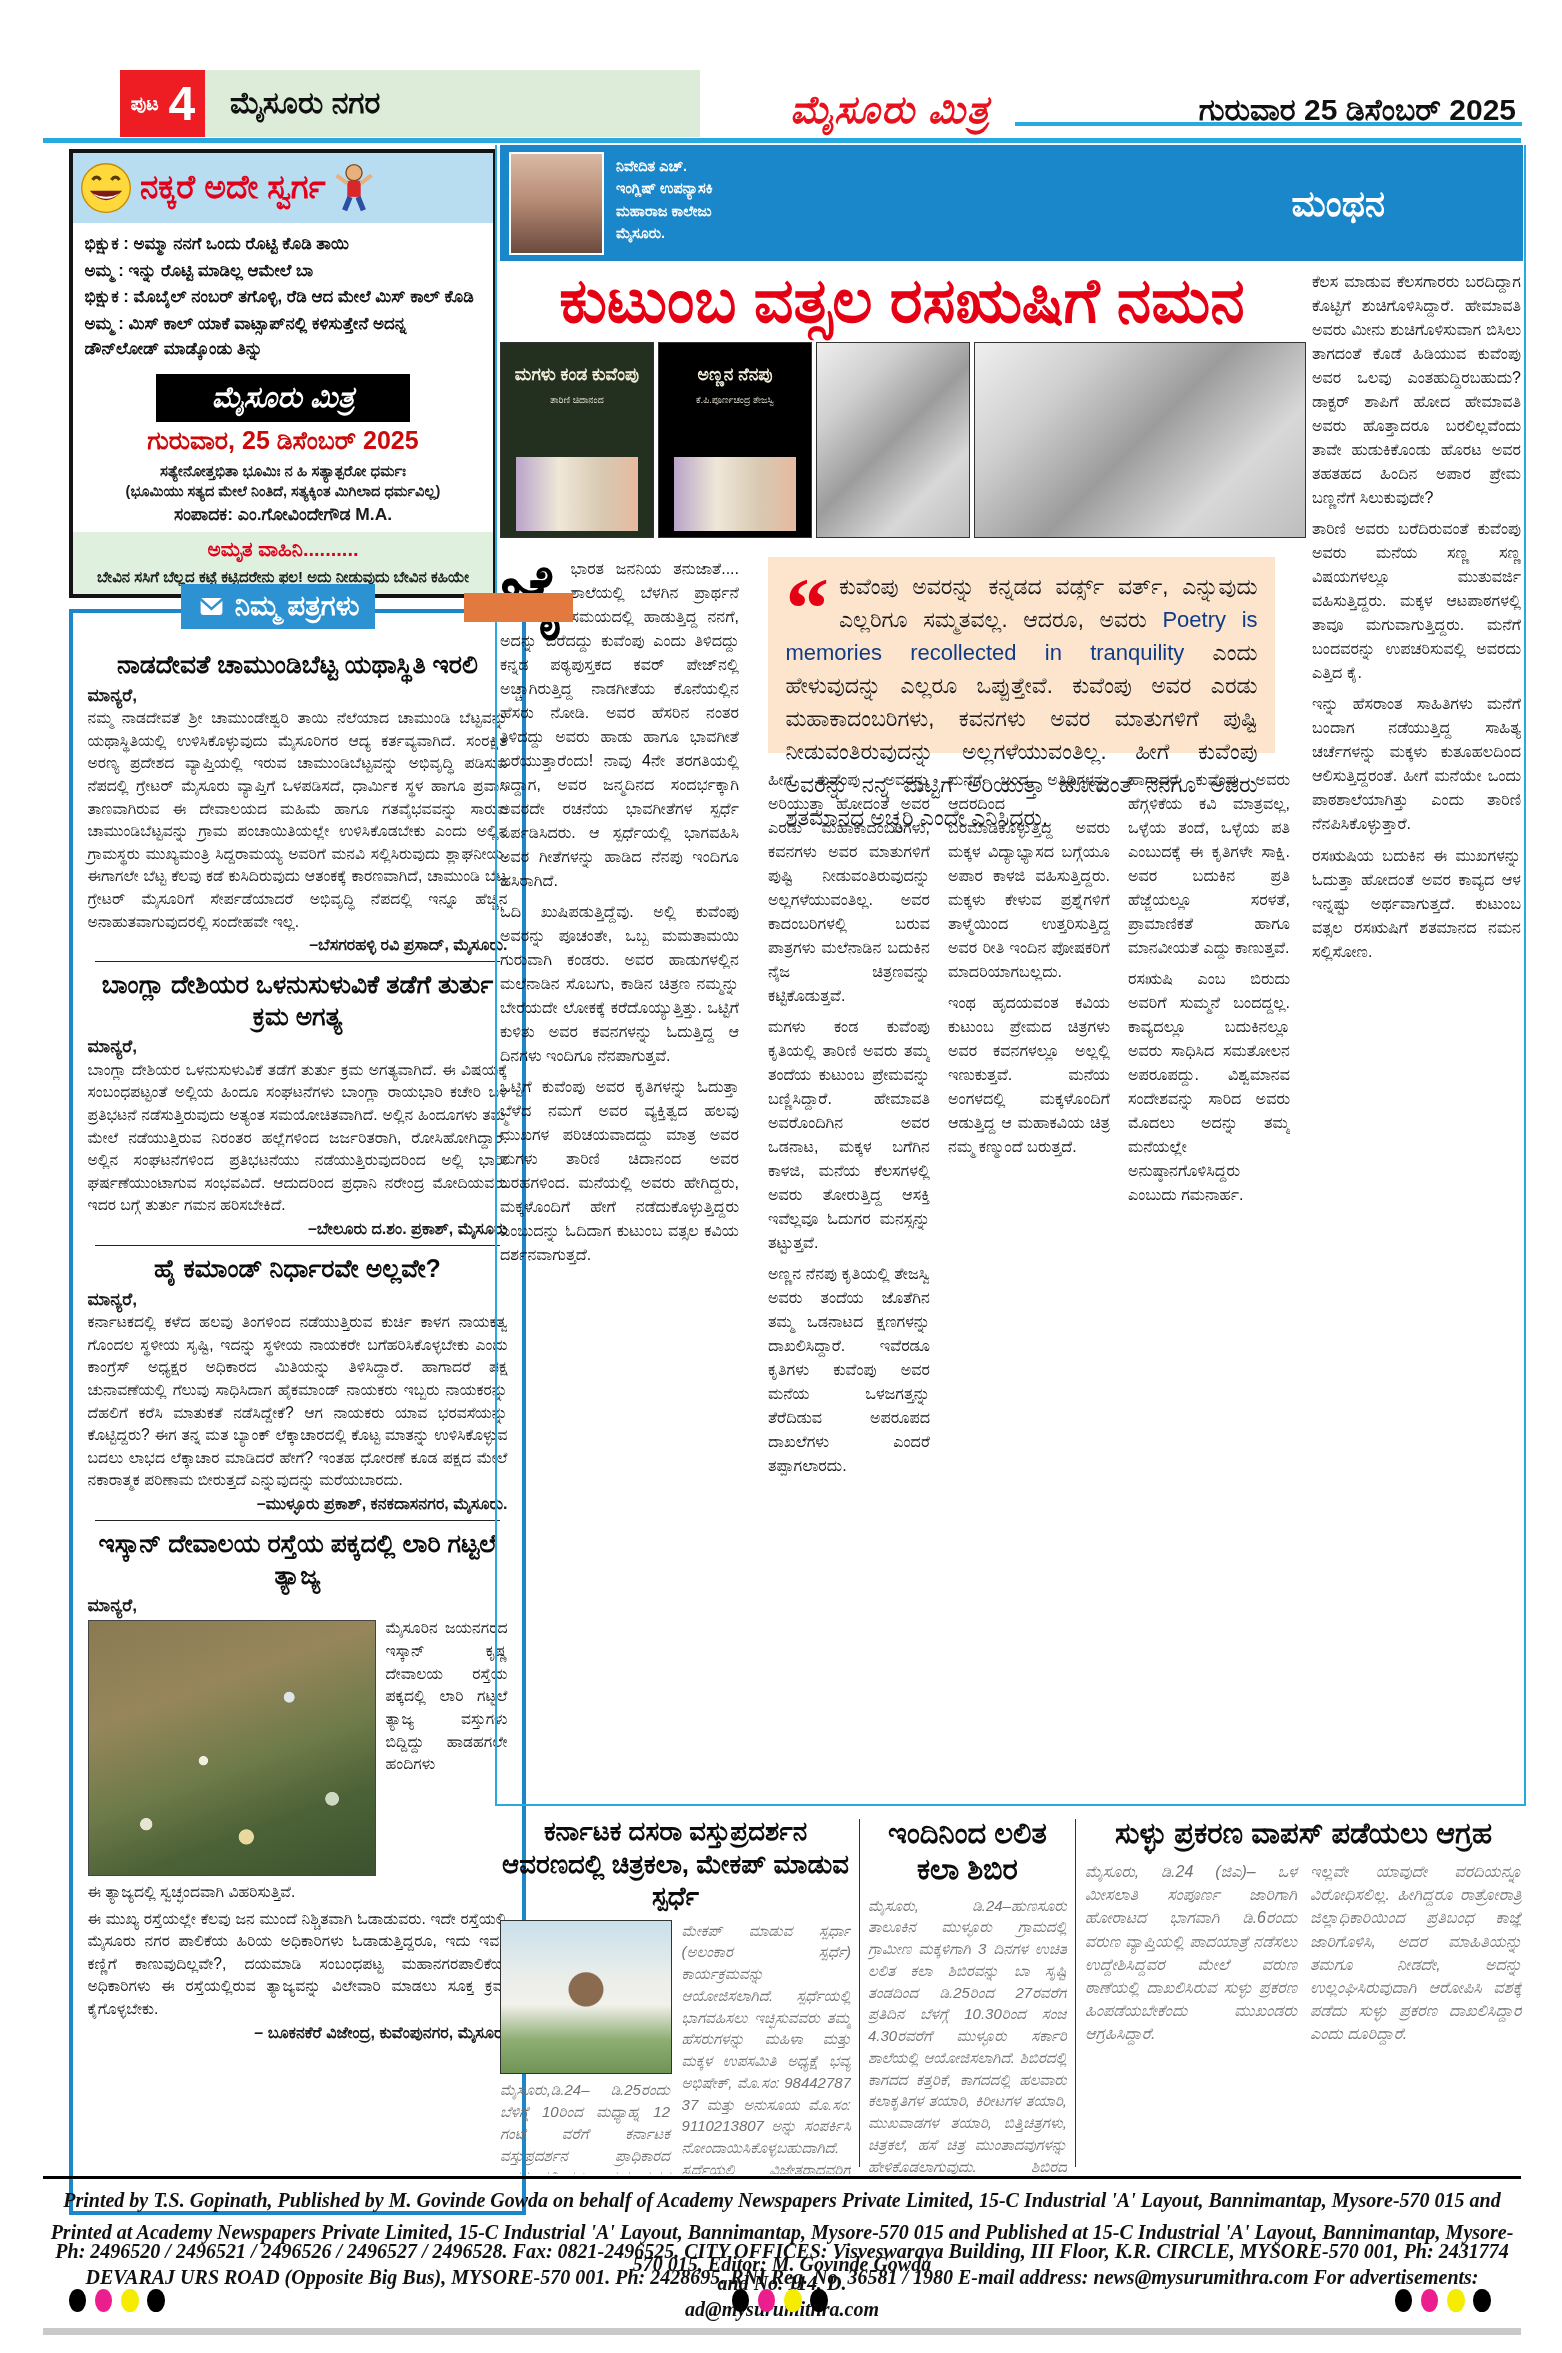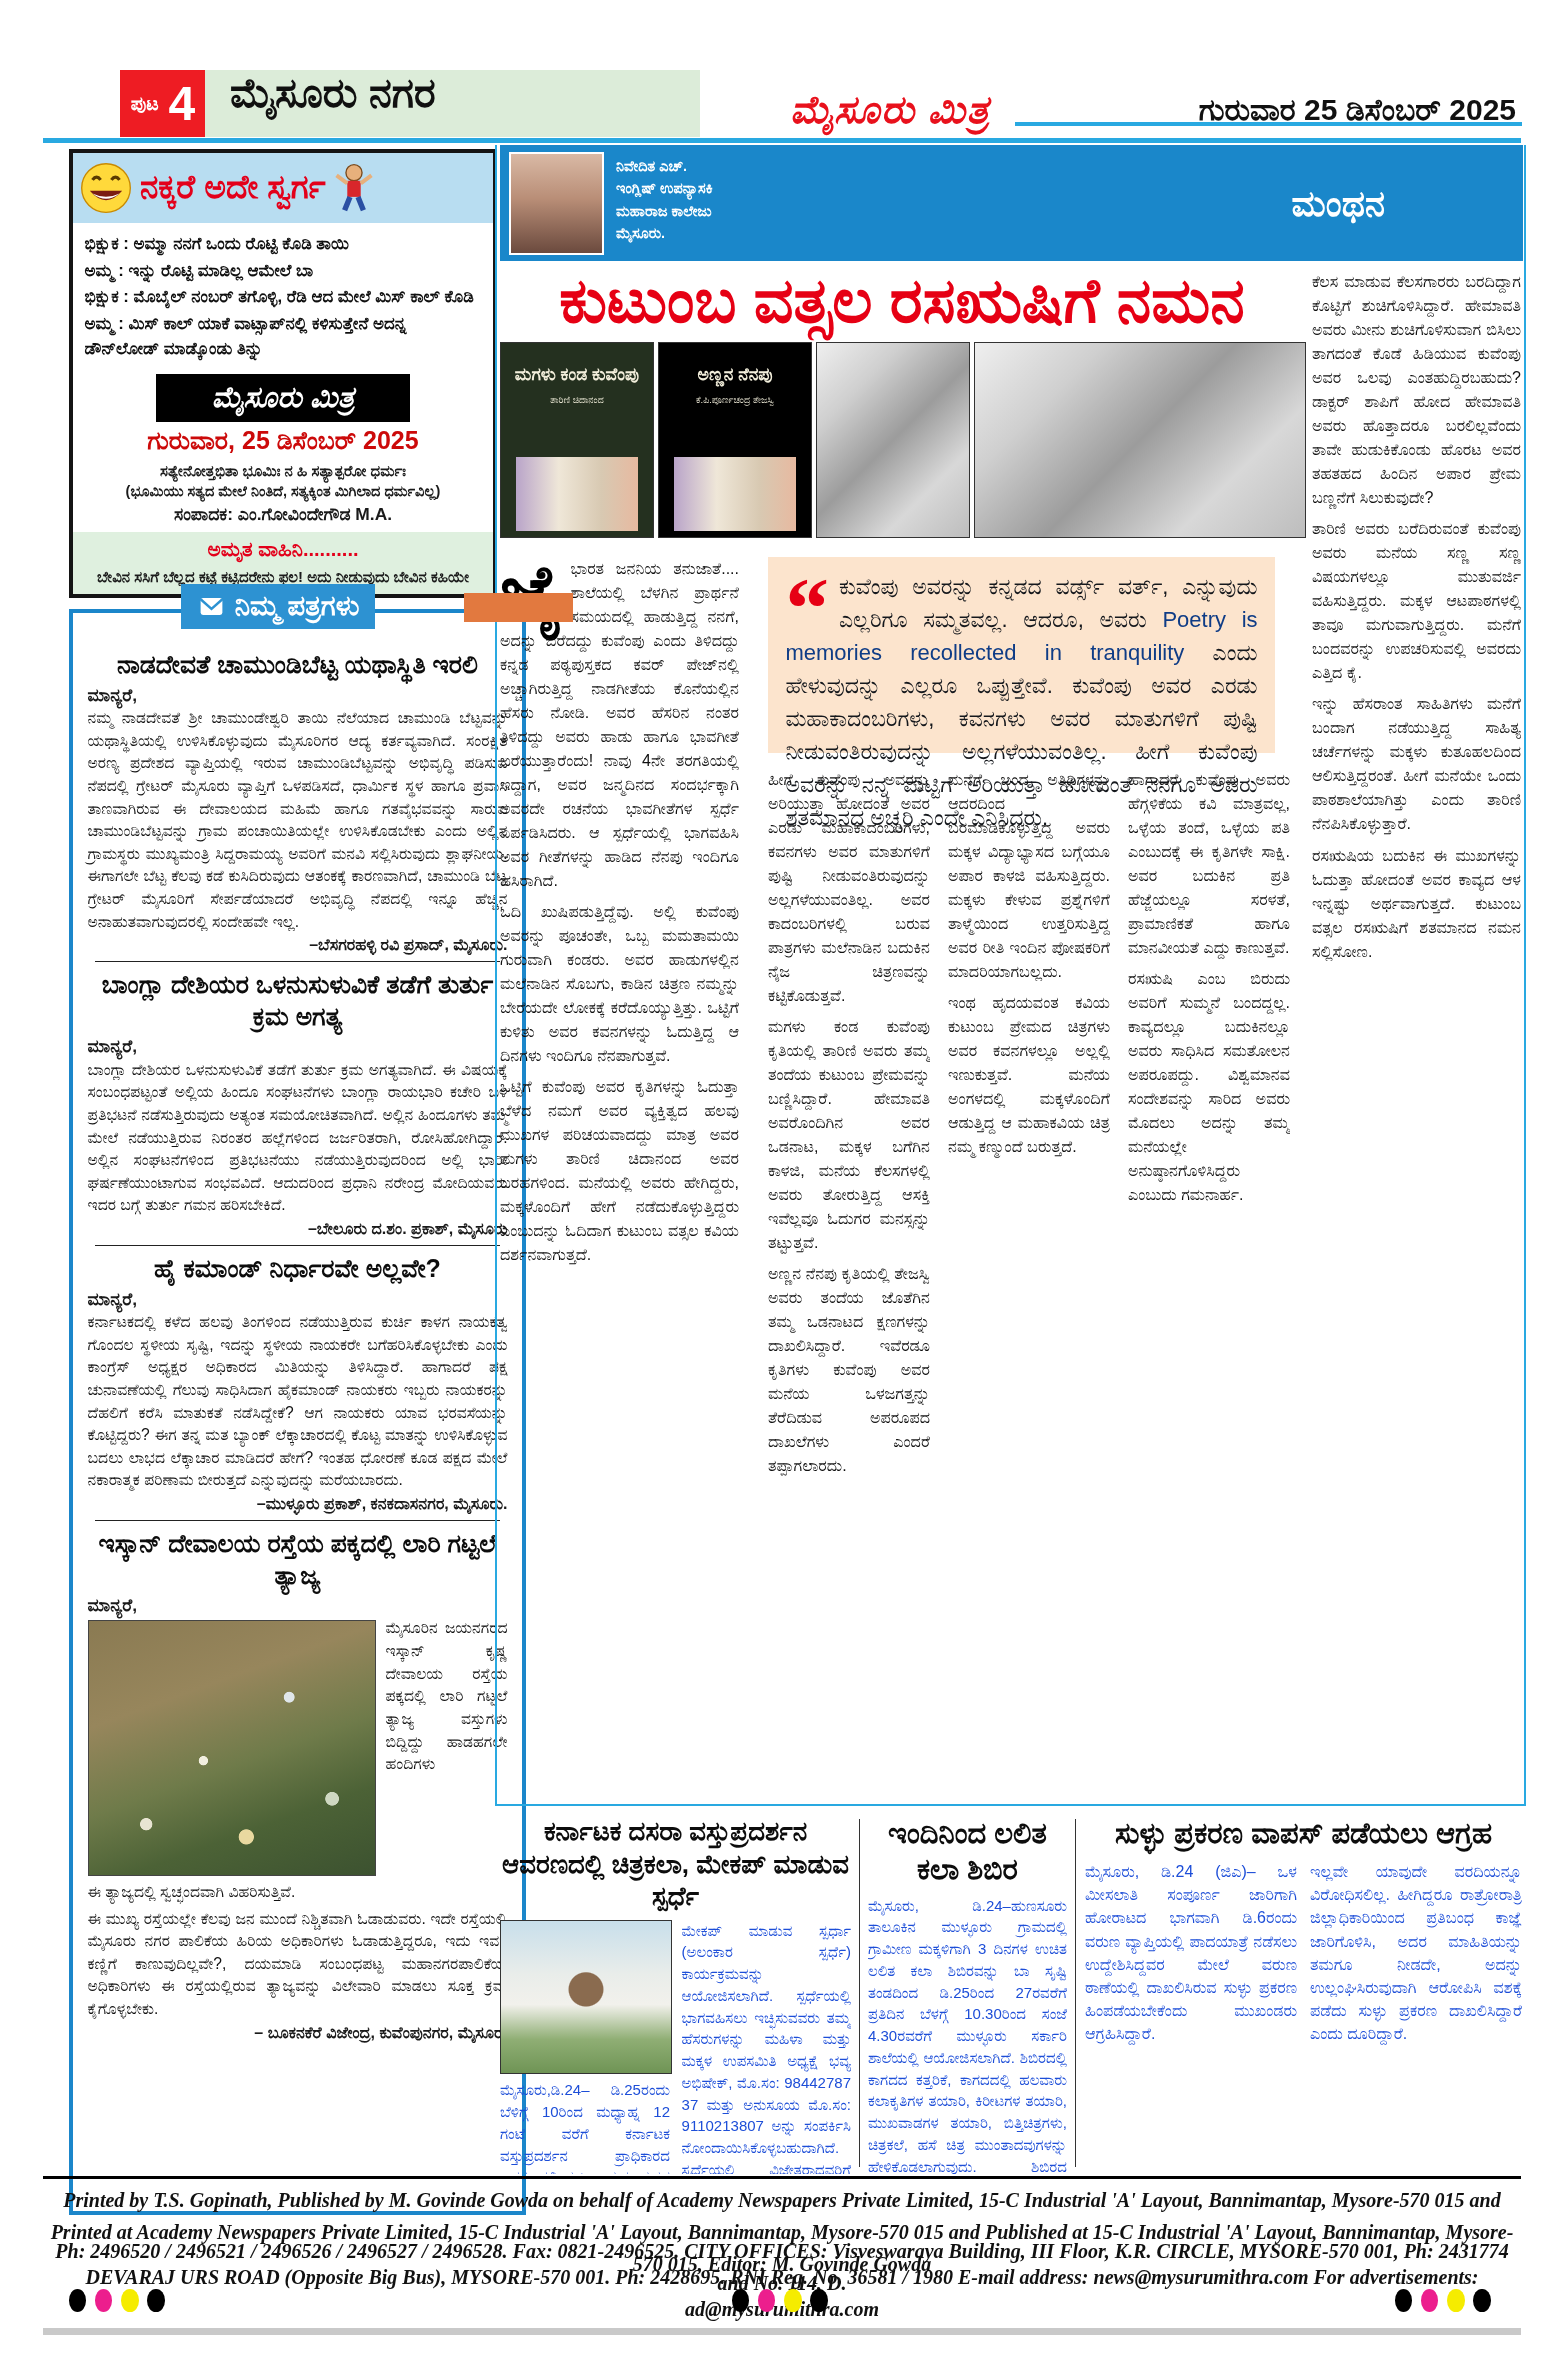--- a/index.html
+++ b/index.html
@@ -5,22 +5,22 @@
   html,body{margin:0;padding:0;background:#ffffff;}
   #page{position:relative;width:1562px;height:2354px;background:#ffffff;
         font-family:"Liberation Sans",sans-serif;color:#1a1a1a;overflow:hidden;}
   .abs{position:absolute;}
   .just{text-align:justify;}
   .center{text-align:center;}
   
   .pagebox{background:#ee1c23;color:#fff;display:flex;align-items:center;justify-content:center;gap:10px;}
   .pagebox .lbl{font-size:19px;font-weight:bold;}
   .pagebox .num{font-size:48px;font-weight:bold;line-height:1;}
-  .sectionbar{background:#dcecd9;display:flex;align-items:flex-start;padding-left:25px;
-              font-size:41px;font-weight:bold;color:#101010;}
+  .sectionbar{background:#dcecd9;display:flex;align-items:center;padding-left:25px;
+              font-size:30px;font-weight:bold;color:#101010;}
   .masthead-top{color:#e8111c;font-size:39px;font-weight:bold;font-style:italic;letter-spacing:1.4px;}
   .hdr-date{font-size:30px;font-weight:bold;color:#111;}
   .cyan{background:#29a9e1;}
   
   .humorbox{border:4.3px solid #141414;background:#fff;overflow:hidden;}
   .humorhead{background:#b8ddf1;display:flex;align-items:center;gap:7.2px;padding:4.3px 5.8px;height:61px;}
   .humortitle{color:#e3001b;font-size:33px;font-weight:bold;white-space:nowrap;}
   .jokes{padding:8.7px 11.6px 4.3px 11.6px;font-size:16.7px;font-weight:bold;line-height:1.5;color:#101010;}
   .jokes div{margin-bottom:1.4px;}
   .mast-black{background:#000;color:#fff;font-size:29px;font-weight:bold;font-style:italic;
@@ -65,21 +65,21 @@
   .quotebox{background:#fce4cd;padding:13px 17.4px;}
   .quotemark{color:#e60014;font-size:87px;line-height:0.6;float:left;margin:13px 10px 0 0;font-family:"Liberation Serif",serif;font-weight:bold;}
   .quotetext{font-size:22px;font-weight:normal;line-height:1.5;color:#14171c;text-align:justify;}
   .quotetext .en{color:#0f3c86;}
   .mcol{font-size:16px;line-height:1.5;color:#101010;}
   .mcol p{margin:0 0 7.2px 0;}
   .dropcap{float:left;font-size:72px;line-height:0.75;font-weight:bold;margin:7.2px 7.2px 0 0;color:#000;}
   .vblue{background:#29a9e1;}
   
   .bh{font-size:26px;font-weight:bold;text-align:center;line-height:1.25;color:#0d0d0d;}
-  .btext{font-size:15px;line-height:1.45;text-align:justify;color:#1d4ed8;}
+  .btext{font-size:15px;line-height:1.45;text-align:justify;color:#737373;font-style:italic;}
   .expo{border:0.7px solid #333;background:
         radial-gradient(ellipse at 50% 45%,#8a6b4f 0 14%,transparent 15%),
         linear-gradient(180deg,#c8dfeb 0%,#e9edea 35%,#f2f1ec 55%,#8fae74 78%,#6f9455 100%);}
   .vrule{background:#333;width:1.4px;}
   
   .footline{font-family:"Liberation Serif",serif;font-style:italic;font-weight:bold;
             font-size:20px;line-height:1.6;text-align:center;color:#111;}
   .dotgroup{display:flex;gap:8.7px;}
   .dot{width:17.4px;height:23px;border-radius:50%;}
   .d-k{background:#000;} .d-m{background:#ec1e8d;} .d-y{background:#f5ec00;}

